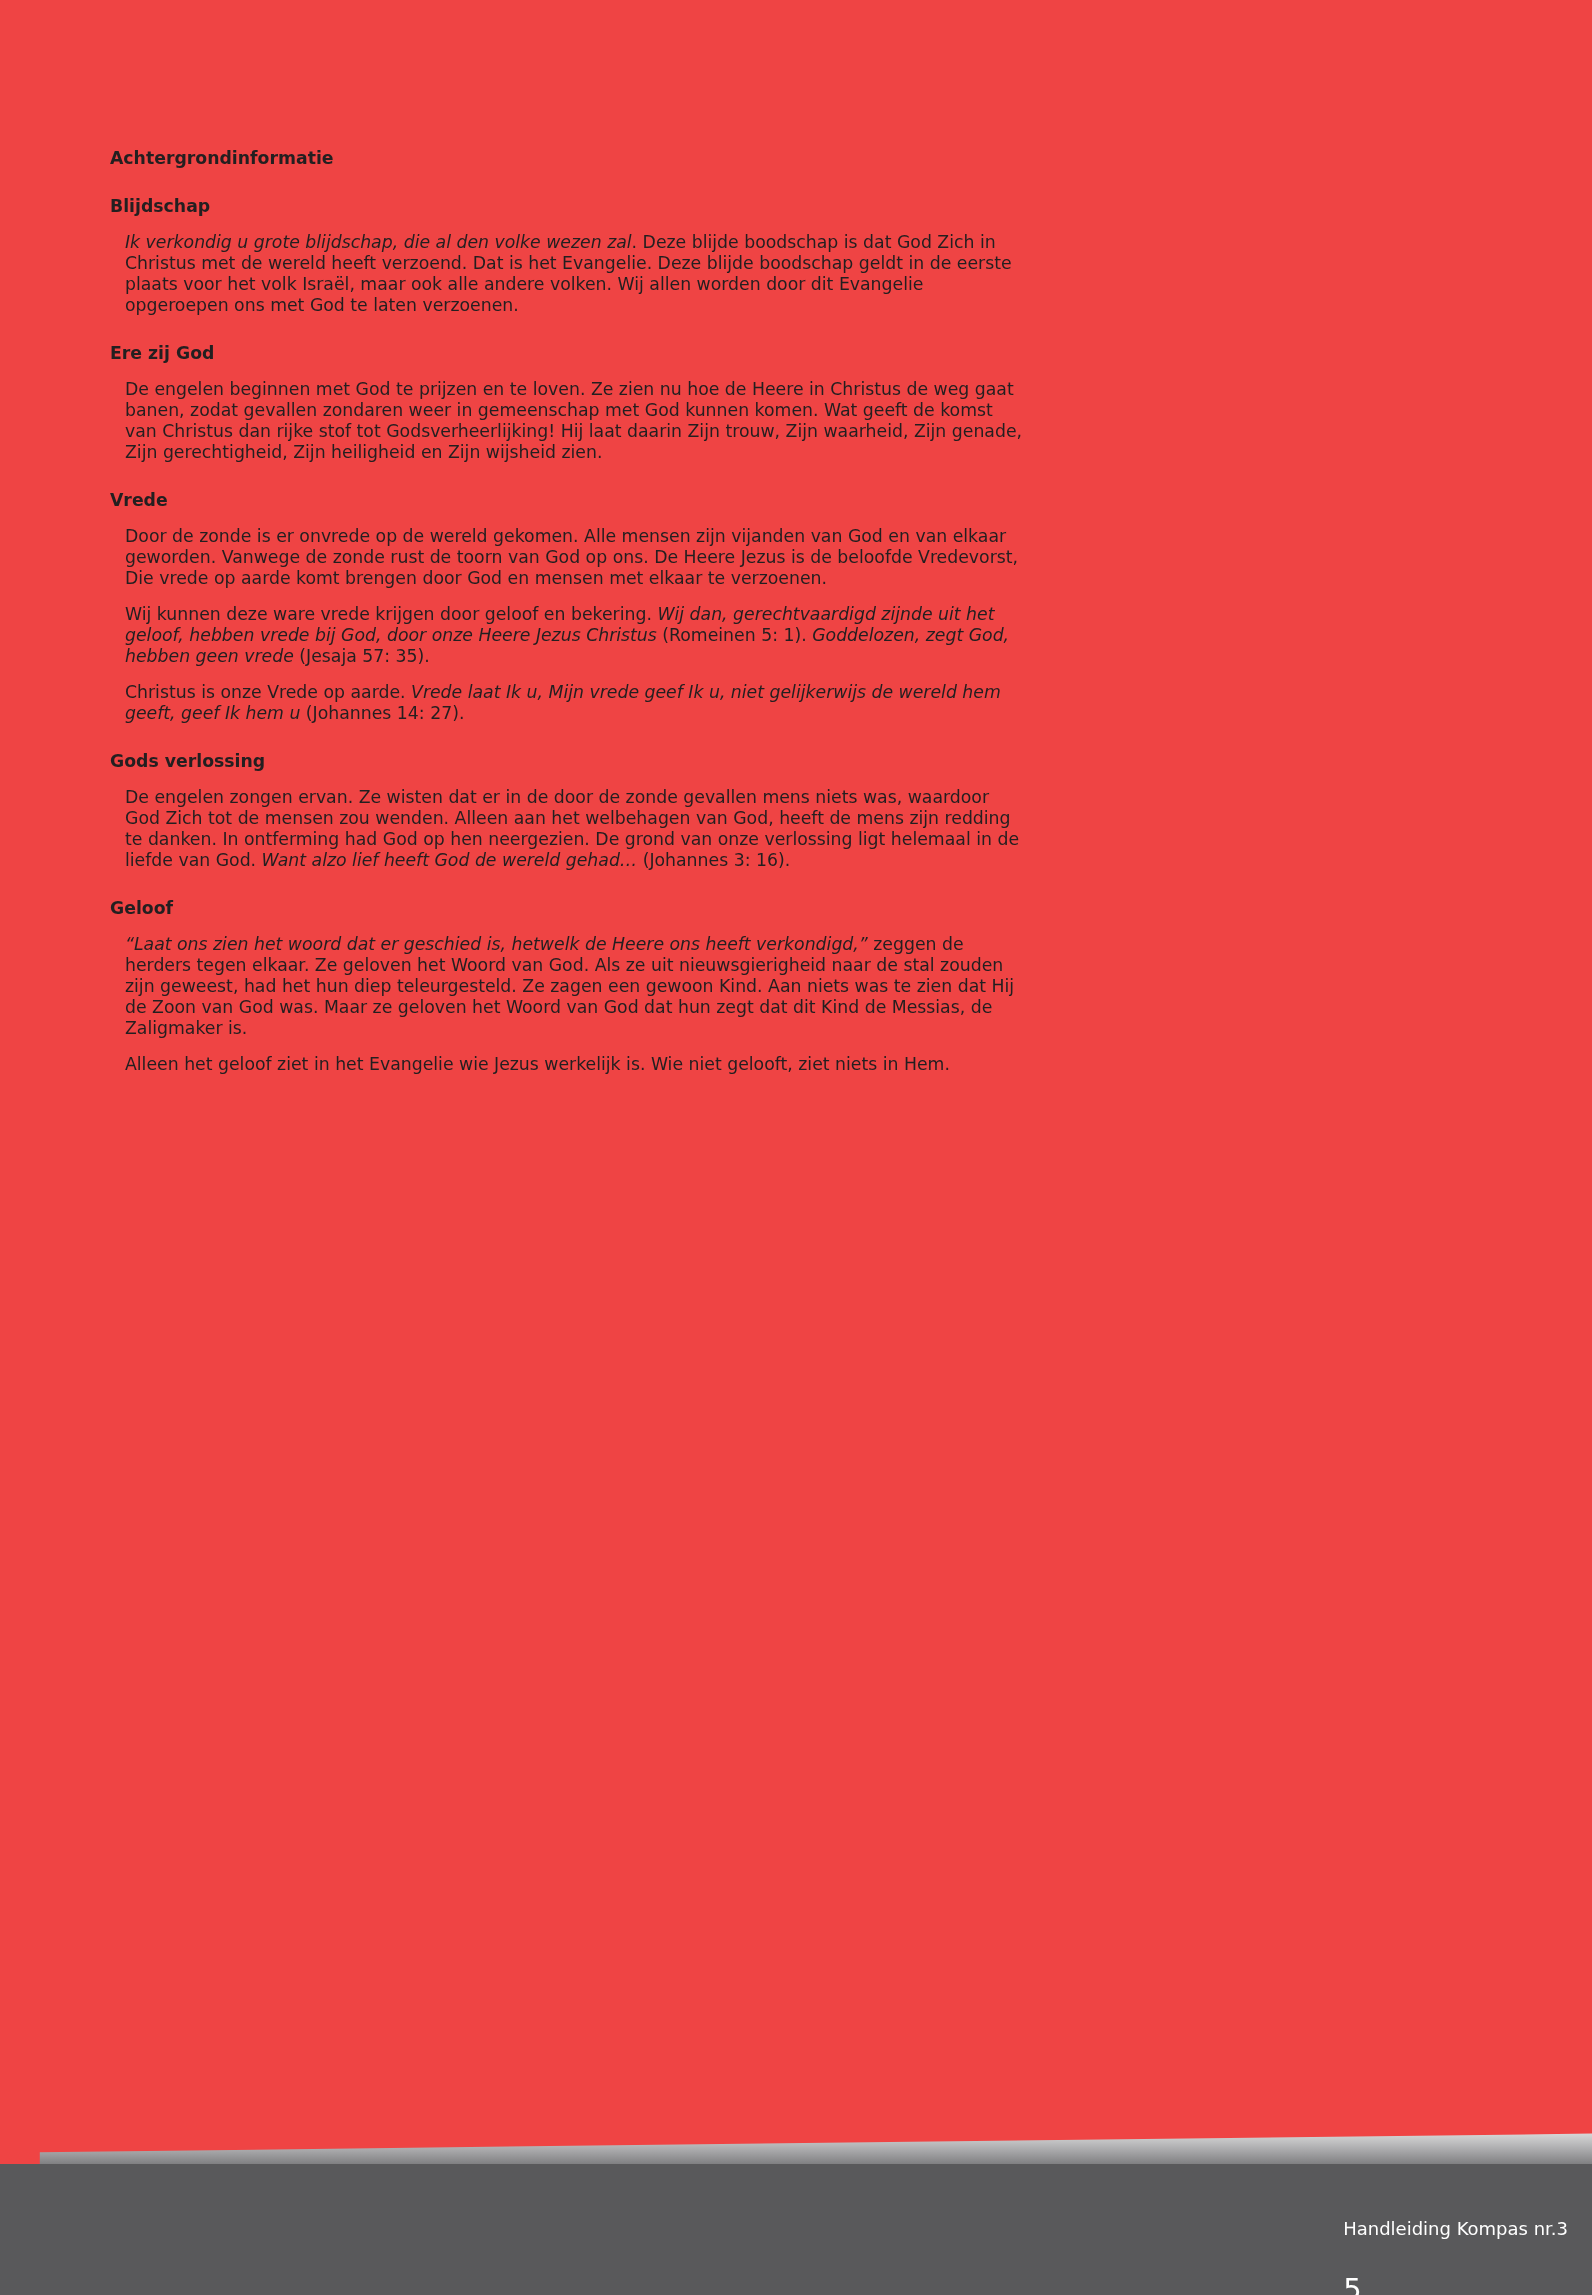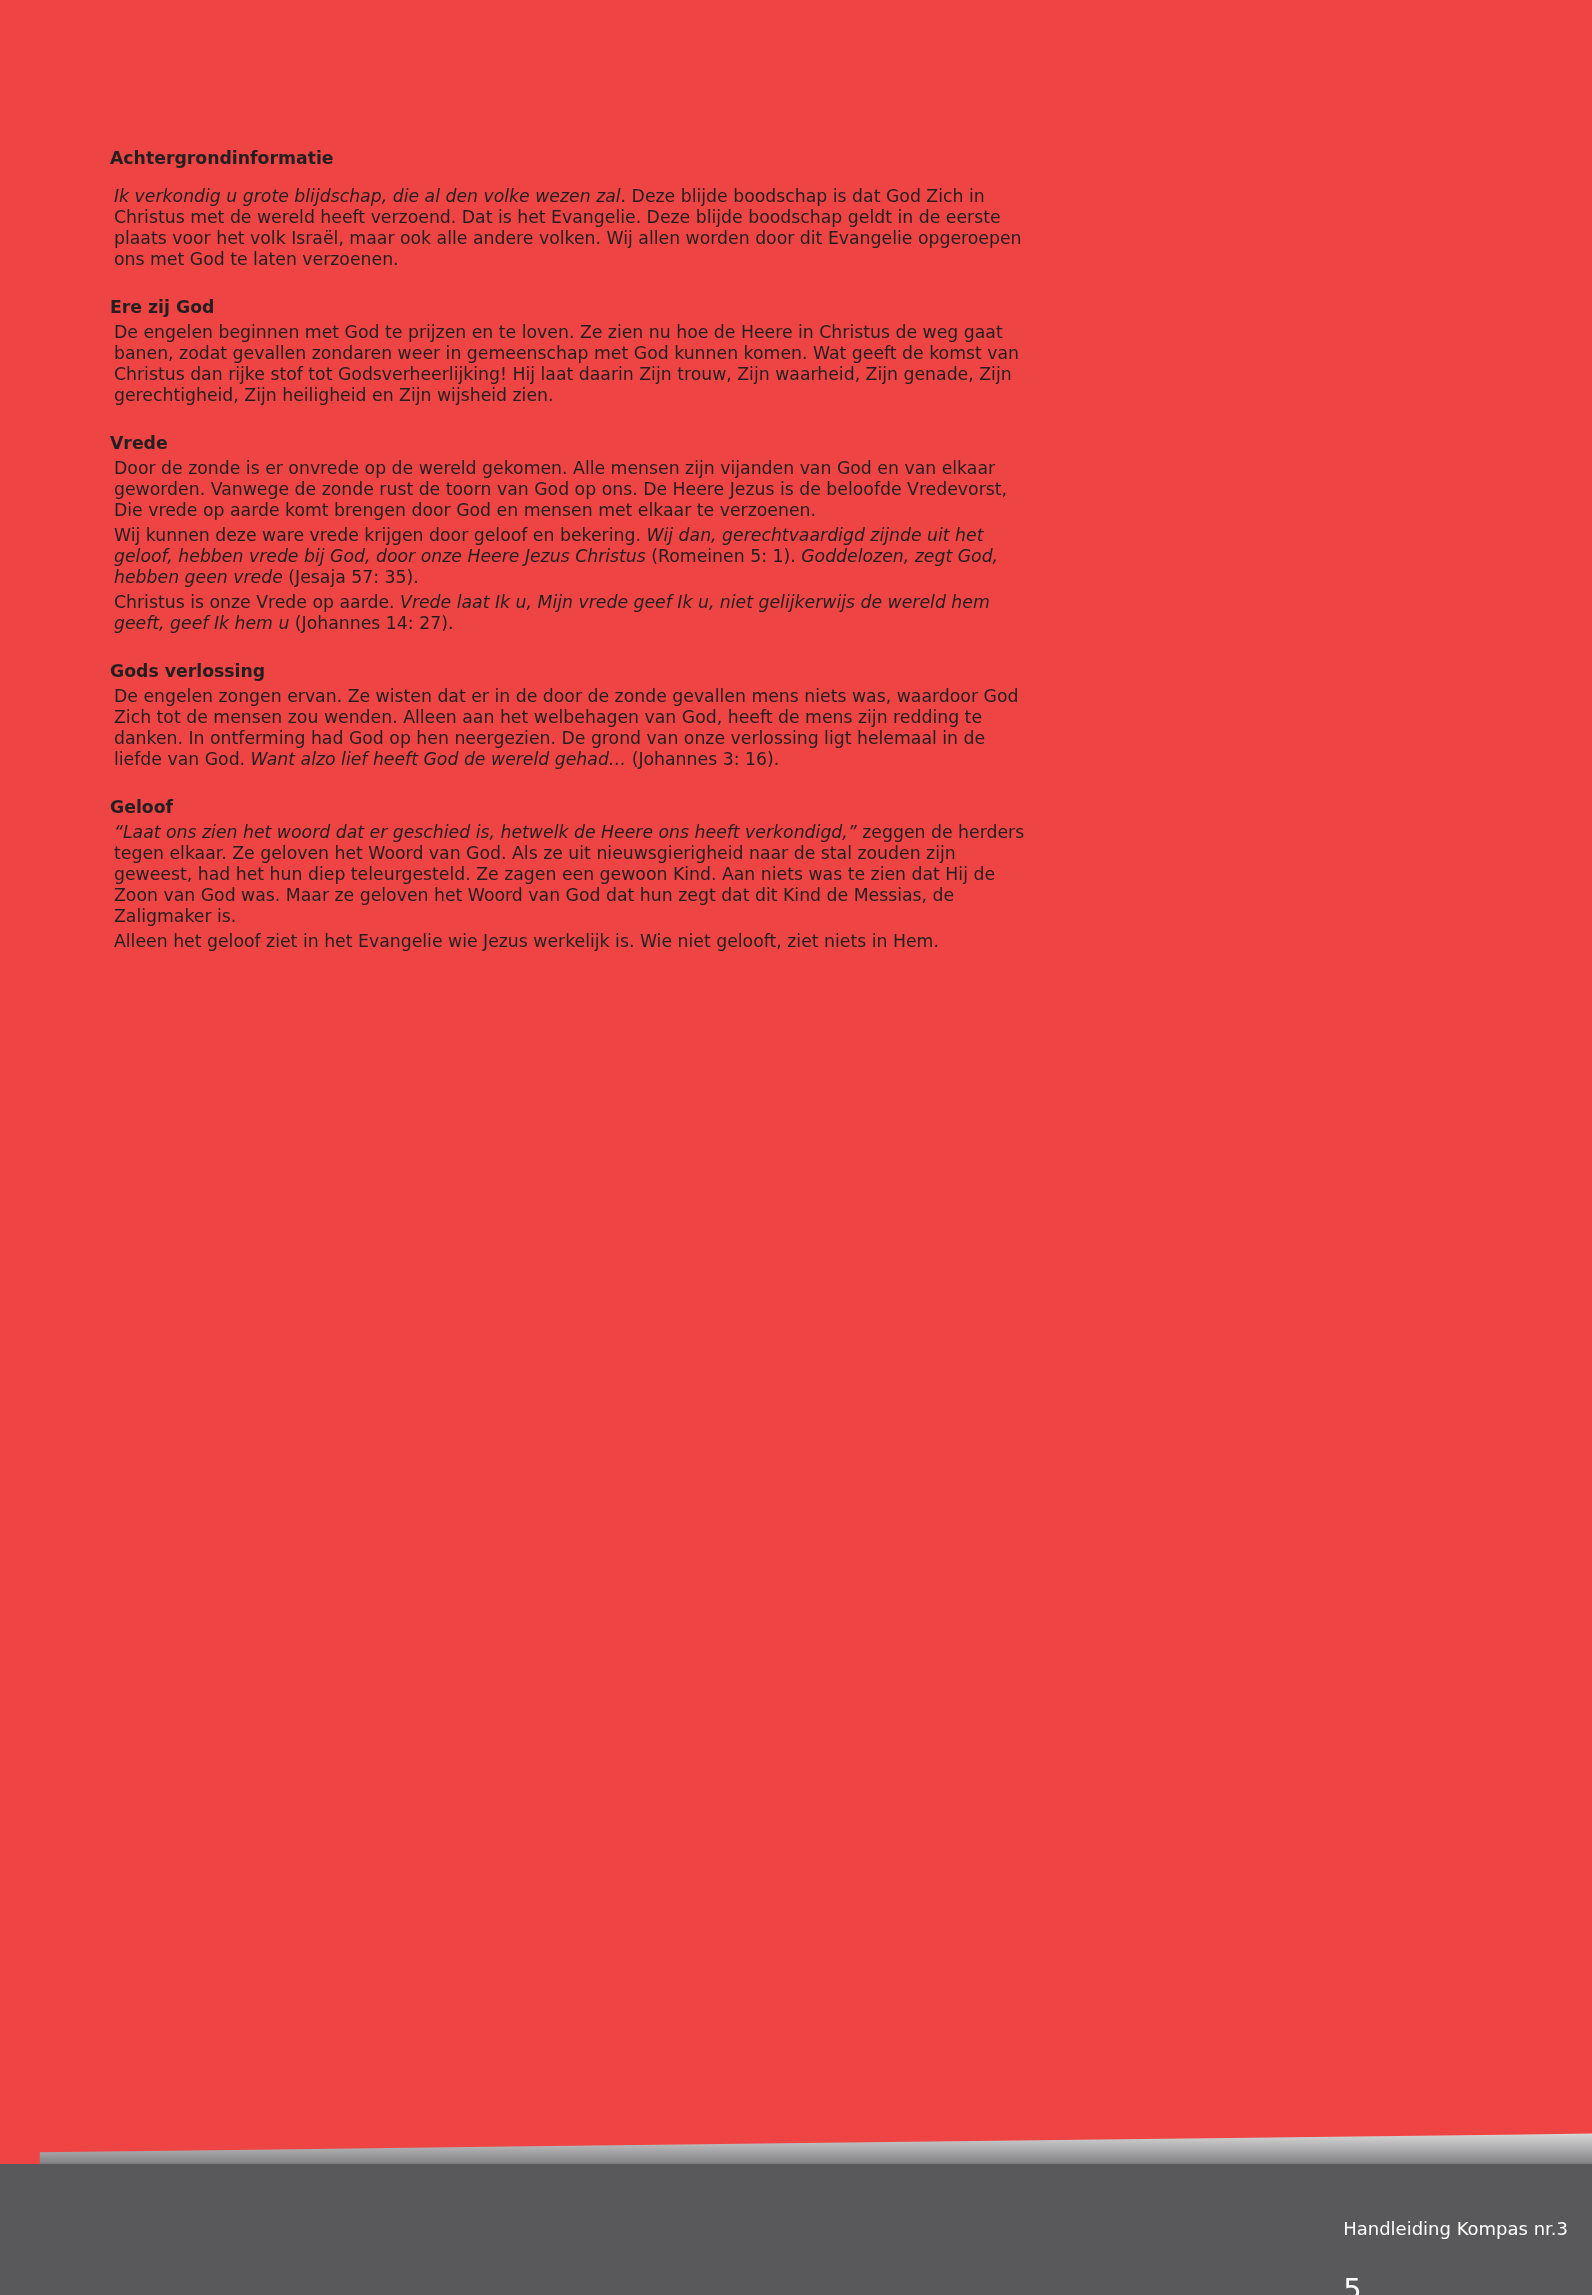--- a/index.html
+++ b/index.html
@@ -25,21 +25,21 @@
     font-weight: bold;
     margin: 0 0 17.3px 0;
   }
   .doc-section { margin: 0 0 0 0; }
   .sec-heading {
     font-size: 17.3px;
     font-weight: bold;
     margin: 27px 0 0 0;
   }
   .body-par {
-    margin: 4px;
+    margin: 15px;
   }
   .body-par em { font-style: italic; }
 
   
   .footer-swoosh {
     position: absolute;
     left: 0;
     top: 2133px;
     width: 1592px;
     height: 31px;
@@ -69,20 +69,21 @@
 </style>
 </head>
 <body>
 
 <div class="page">
 
   <div class="content">
     <h1 class="doc-title">Achtergrondinformatie</h1>
     <div>
         <section class="doc-section">
+          <h2 class="sec-heading">Blijdschap</h2>
           <p class="body-par"><em>Ik  verkondig u grote blijdschap, die al den volke wezen zal</em><span>. Deze blijde boodschap is dat God Zich in Christus met de wereld heeft verzoend. Dat is het Evangelie. Deze blijde boodschap geldt in de eerste plaats voor het volk Israël, maar ook alle andere volken. Wij allen worden door dit Evangelie opgeroepen ons met God te laten verzoenen.</span></p>
         </section>
         <section class="doc-section">
           <h2 class="sec-heading">Ere zij God</h2>
           <p class="body-par"><span>De engelen beginnen met God te prijzen en te loven. Ze zien nu hoe de Heere in Christus de weg gaat banen, zodat gevallen zondaren weer in gemeenschap met God  kunnen komen. Wat geeft de komst van Christus dan rijke stof tot Godsverheerlijking! Hij laat daarin Zijn trouw, Zijn waarheid, Zijn genade, Zijn gerechtigheid, Zijn heiligheid en Zijn wijsheid zien.</span></p>
         </section>
         <section class="doc-section">
           <h2 class="sec-heading">Vrede</h2>
           <p class="body-par"><span>Door de zonde is er onvrede op de wereld gekomen. Alle mensen zijn vijanden van God en van elkaar geworden. Vanwege de zonde rust de toorn van God op ons. De Heere Jezus is de beloofde Vredevorst, Die vrede op aarde komt brengen door God en mensen met elkaar te verzoenen.</span></p>
           <p class="body-par"><span>Wij kunnen deze ware vrede krijgen door geloof en bekering. </span><em>Wij dan, gerechtvaardigd zijnde uit het geloof, hebben vrede bij God, door onze Heere Jezus Christus</em><span> (Romeinen 5: 1). </span><em>Goddelozen, zegt God, hebben geen vrede</em><span> (Jesaja 57: 35).</span></p>

